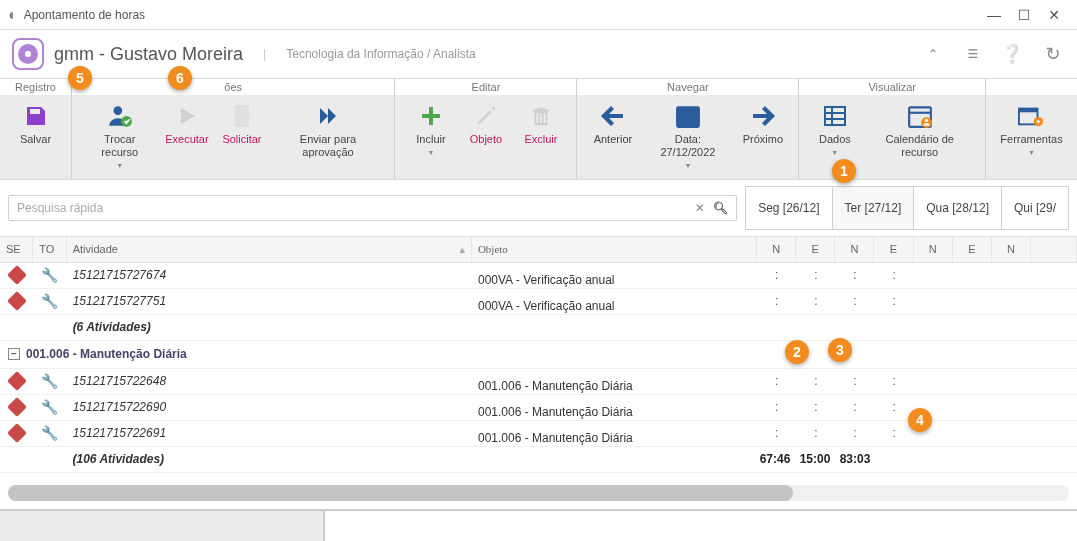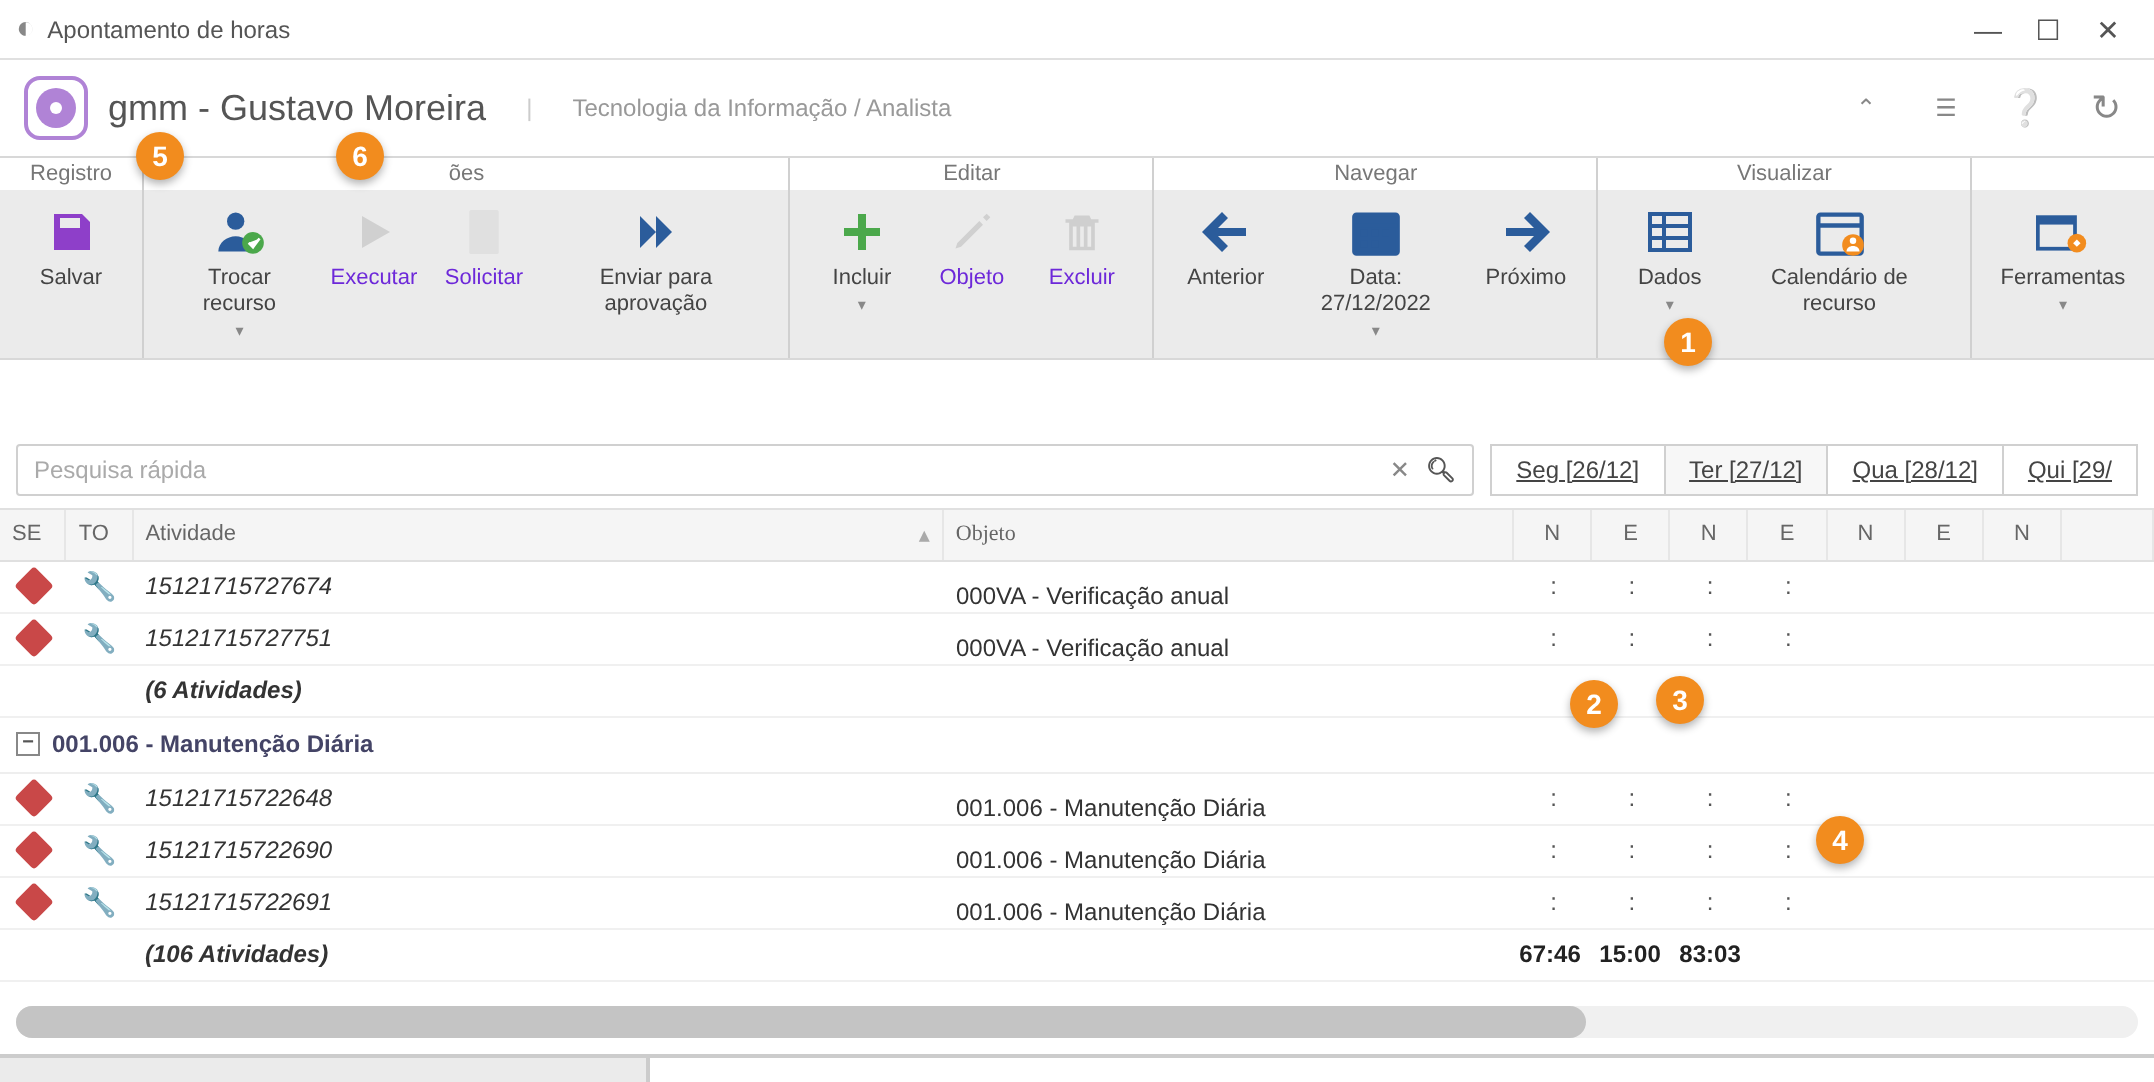--- a/index.html
+++ b/index.html
@@ -16,40 +16,40 @@
     .header .sep { color:#ccc; margin:0 10px; }
     .header .role { color:#999; font-size:12px; }
     .header .spacer { flex:1; }
     .hdr-btn { width:24px; height:24px; display:flex; align-items:center; justify-content:center; color:#888; cursor:pointer; margin-left:6px; }
     .ribbon { display:flex; background:#ebebeb; border-top:1px solid #d8d8d8; border-bottom:1px solid #d8d8d8; }
     .ribbon-group { position:relative; display:flex; flex-direction:column; }
     .group-label { font-size:11px; color:#777; text-align:center; padding:2px 0; background:#ffffff; }
     .group-body { display:flex; padding:4px 8px; }
     .ribbon-sep { width:1px; background:#d0d0d0; }
     .ribbon-btn { display:flex; flex-direction:column; align-items:center; justify-content:flex-start; min-width:55px; padding:4px 6px; cursor:pointer; color:#444; text-align:center; line-height:1.2; }
-    .ribbon-btn.disabled { color:#6d28d9; cursor:default; }
+    .ribbon-btn.disabled { color:#be185d; cursor:default; }
     .ribbon-btn .ic { width:26px; height:26px; margin-bottom:4px; display:flex; align-items:center; justify-content:center; font-size:20px; }
     .ribbon-btn .lbl { font-size:11px; }
     .ribbon-btn .dd { font-size:8px; color:#888; margin-top:2px; }
     .svg-save { fill:#8e3fc9; }
     .svg-user { fill:#2b5c9b; }
     .svg-play { fill:#d0d0d0; }
     .svg-fwd { fill:#2b5c9b; }
     .svg-doc { fill:#e0e0e0; }
     .svg-plus { fill:#4ba84b; }
     .svg-pen { fill:#d0d0d0; }
     .svg-trash { fill:#cfcfcf; }
     .svg-arrow { fill:#2b5c9b; }
     .svg-cal { fill:#2b5c9b; }
-    .filter-row { display:flex; align-items:center; padding:6px 8px; border-bottom:1px solid #e0e0e0; background:#fff;margin-top:36px; }
+    .filter-row { display:flex; align-items:center; padding:6px 8px; border-bottom:1px solid #e0e0e0; background:#fff; }
     .search { flex:1; border:1px solid #d0d0d0; height:26px; display:flex; align-items:center; padding:0 8px; color:#aaa; border-radius:2px; background:#fff; }
     .search .clear { margin-left:auto; color:#888; cursor:pointer; padding:0 4px; }
     .search .mag { color:#555; font-weight:bold; }
     .day-tabs { display:flex; margin-left:8px; }
-    .day-tab { height:26px; padding:0 12px; display:flex; align-items:center; border:1px solid #d0d0d0; border-left:none; background:#fff; color:#444; cursor:pointer; white-space:nowrap;text-decoration:underline; }
+    .day-tab { height:44px; padding:0 12px; display:flex; align-items:center; border:1px solid #d0d0d0; border-left:none; background:#fff; color:#444; cursor:pointer; white-space:nowrap; }
     .day-tab:first-child { border-left:1px solid #d0d0d0; }
     .day-tab.active { background:#f7f7f7; font-weight:500; }
     .grid-header { display:flex; background:#f5f5f5; border-bottom:1px solid #e0e0e0; height:26px; }
     .col { display:flex; align-items:center; padding:0 6px; border-right:1px solid #e6e6e6; color:#666; font-size:11px; }
     .col-se { width:34px; } .col-to { width:34px; } .col-act { width:418px; position:relative; } .col-obj { width:294px;font-family:Liberation Serif, serif; }
     .sort-icon { position:absolute; right:6px; color:#aaa; }
     .col-sub { width:40px; justify-content:center; }
     .col-lastsub { width:47px; }
     .grid-body { background:#fff; }
     .row { display:flex; height:26px; align-items:center; border-bottom:1px solid #f0f0f0; }

